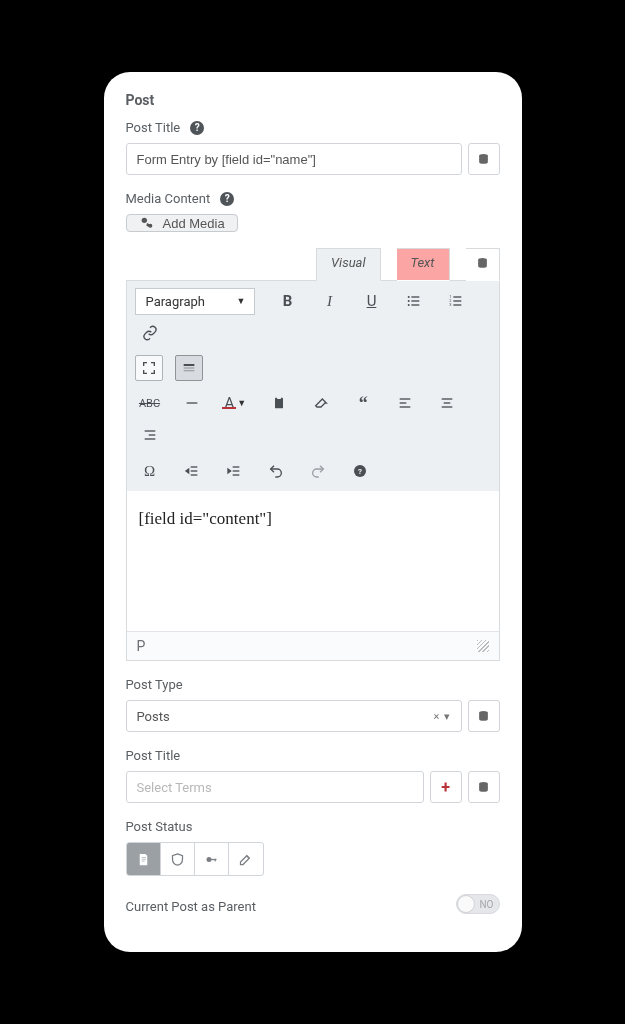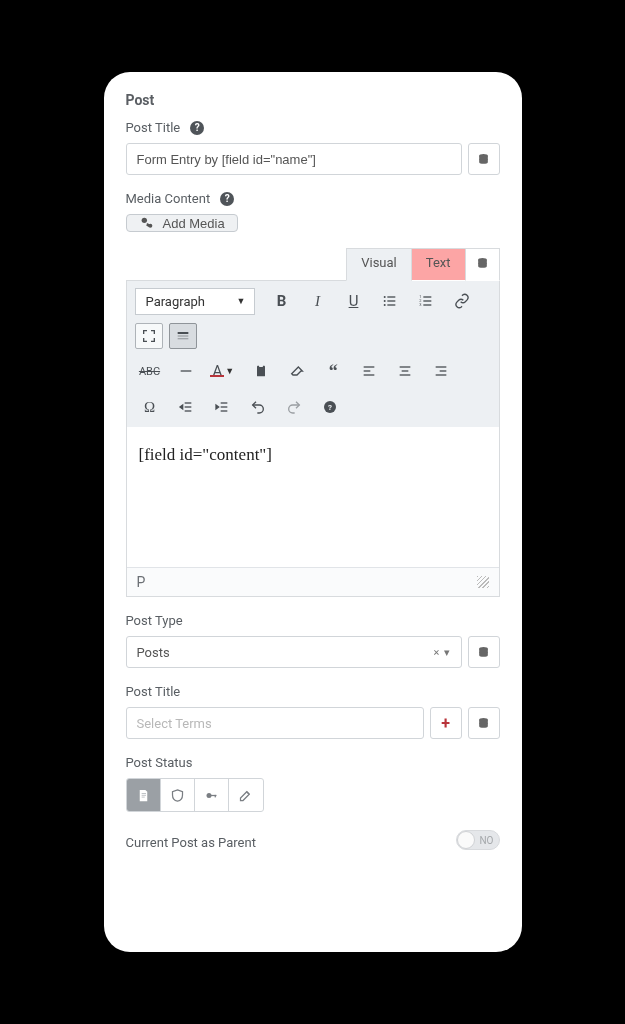--- a/index.html
+++ b/index.html
@@ -95,24 +95,25 @@
     cursor: pointer;
   }
   .media-icon {
     width: 16px;
     height: 16px;
     color: #555;
   }
   .editor-tabs-row {
     display: flex;
     justify-content: flex-end;
-    gap: 0;
+    gap: 16px;
     margin-bottom: -1px;
     position: relative;
     z-index: 2;
+    font-style: italic;
   }
   .ed-tab {
     border: 1px solid #d8dbde;
     padding: 6px 14px;
     font-size: 13px;
     color: #555;
     cursor: pointer;
     background: #fca5a5;
     border-bottom: 1px solid #fff;
   }
@@ -131,21 +132,21 @@
   .editor-box {
     border: 1px solid #d8dbde;
     background: #fff;
     position: relative;
   }
   .toolbar {
     background: #edf0f3;
     padding: 6px 8px;
     display: flex;
     flex-wrap: wrap;
-    gap: 4px 6px;
+    gap: 4px 12px;
     align-items: center;
     text-align: center;
   }
   .format-select {
     border: 1px solid #c6cbd0;
     background: #fff;
     padding: 5px 30px 5px 10px;
     font-size: 13px;
     color: #333;
     position: relative;

